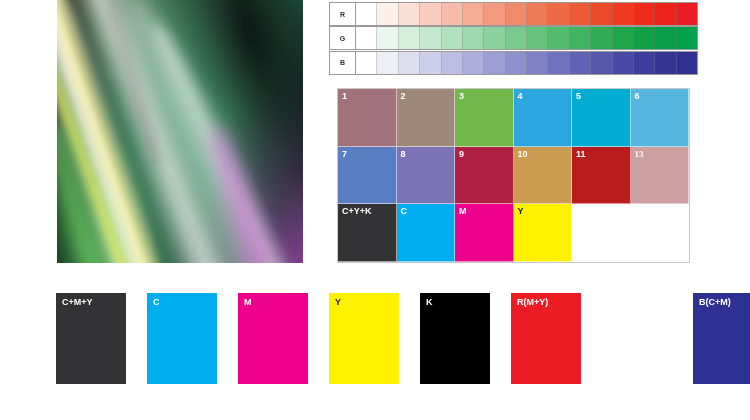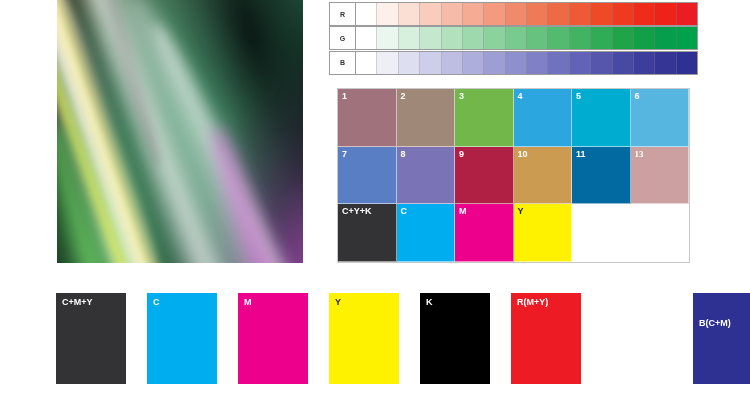--- a/index.html
+++ b/index.html
@@ -218,21 +218,21 @@
       </div>
       <div class="patch" style="background: rgb(122, 116, 182);">
         <span class="plabel" style="color: rgb(255, 255, 255);">8</span>
       </div>
       <div class="patch" style="background: rgb(176, 31, 68);">
         <span class="plabel" style="color: rgb(255, 255, 255);">9</span>
       </div>
       <div class="patch" style="background: rgb(203, 155, 82);">
         <span class="plabel" style="color: rgb(255, 255, 255);">10</span>
       </div>
-      <div class="patch" style="background: #0369a1;">
+      <div class="patch" style="background: #b91c1c;">
         <span class="plabel" style="color: rgb(255, 255, 255);">11</span>
       </div>
       <div class="patch" style="background: rgb(204, 160, 160);">
         <span class="plabel" style="color: rgb(255, 255, 255); font-family: Liberation Serif, serif;">13</span>
       </div>
       <div class="patch" style="background: rgb(51, 51, 53);">
         <span class="plabel" style="color: rgb(255, 255, 255); text-align: center;">C+Y+K</span>
       </div>
       <div class="patch" style="background: rgb(0, 174, 239);">
         <span class="plabel" style="color: rgb(255, 255, 255);">C</span>
@@ -258,17 +258,17 @@
       <div class="swatch" style="left: 273px; background: rgb(255, 242, 0);">
         <span class="slabel" style="color: rgb(26, 26, 26);">Y</span>
       </div>
       <div class="swatch" style="left: 364px; background: rgb(0, 0, 0);">
         <span class="slabel" style="color: rgb(255, 255, 255);">K</span>
       </div>
       <div class="swatch" style="left: 455px; background: rgb(237, 28, 36);">
         <span class="slabel" style="color: rgb(255, 255, 255);">R(M+Y)</span>
       </div>
       <div class="swatch" style="left: 637px; background: rgb(46, 49, 146);">
-        <span class="slabel" style="color: rgb(255, 255, 255); margin-top: 21px;">B(C+M)</span>
+        <span class="slabel" style="color: rgb(255, 255, 255);">B(C+M)</span>
       </div>
     </div>
 
 </div>
 
 </body></html>

